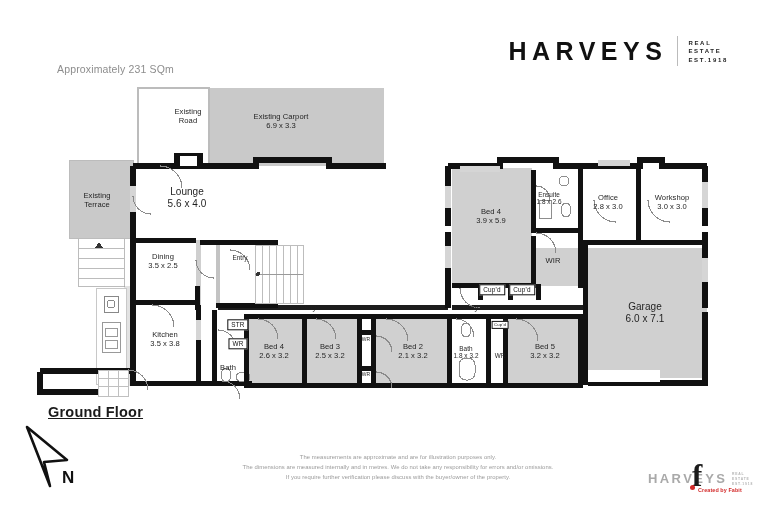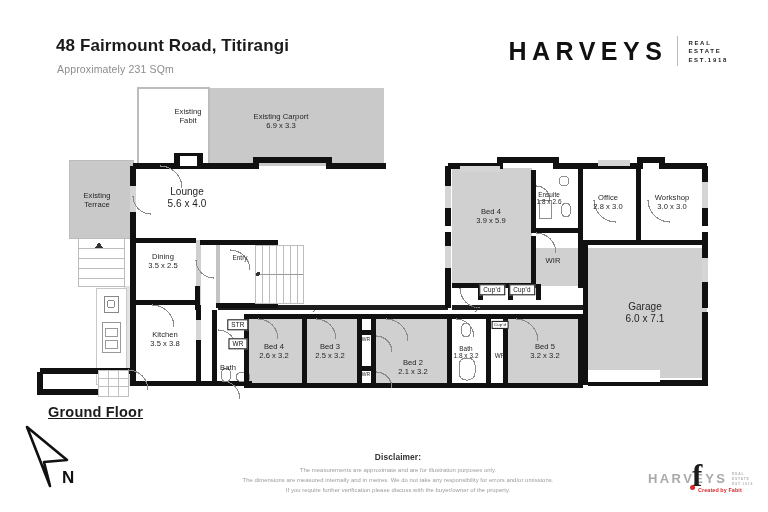--- a/index.html
+++ b/index.html
@@ -51,21 +51,20 @@
   .foot-sub{position:absolute;left:84px;top:13px;display:flex;flex-direction:column;gap:1.5px;font-size:3.4px;letter-spacing:.8px;font-weight:700;color:#b5b5b5;line-height:1;}
   .foot-f{position:absolute;left:44px;top:0px;font-family:"Liberation Serif","DejaVu Serif",serif;font-size:31px;font-weight:700;color:#1b1b1b;line-height:1;}
   .foot-dot{position:absolute;left:42px;top:25px;width:5px;height:5px;border-radius:50%;background:#d32b2b;}
   .foot-made{position:absolute;left:50px;top:27px;font-size:5.4px;font-weight:700;color:#d32b2b;letter-spacing:.1px;}
 </style>
 </head>
 <body>
 
 <div class="page">
 
-  <div class="hdr-title">48 Fairmount Road, Titirangi</div>
   <div class="hdr-sub">Approximately 231 SQm</div>
 
   <div class="brand">
     <div class="brand-word">HARVEYS</div>
     <div class="brand-div"></div>
     <div class="brand-sub">
       <span>REAL</span>
       <span>ESTATE</span>
       <span>EST.1918</span>
     </div>
@@ -231,21 +230,21 @@
         <rect x="508" y="284" width="5" height="16" fill="#111"></rect>
         <rect x="536" y="284" width="5" height="16" fill="#111"></rect>
 
         <path d="M177,166 L177,156 L200,156 L200,166" stroke="#111" stroke-width="6" fill="none"></path>
         <rect x="180" y="156" width="17" height="10" fill="#ffffff"></rect>
       </g>
     </svg>
 
     <div class="lbl" style="left:188px;top:117px">
       <b>Existing</b>
-      <b>Fabit</b>
+      <b>Road</b>
     </div>
     <div class="lbl" style="left:281px;top:122px">
       <b>Existing Carport</b>
       <span class="dim">6.9 x 3.3</span>
     </div>
     <div class="lbl" style="left:97px;top:201px">
       <b>Existing</b>
       <b>Terrace</b>
     </div>
     <div class="lbl lg" style="left:187px;top:197px">
@@ -267,21 +266,21 @@
       <b>Bath</b>
     </div>
     <div class="lbl" style="left:274px;top:352px">
       <b>Bed 4</b>
       <span class="dim">2.6 x 3.2</span>
     </div>
     <div class="lbl" style="left:330px;top:352px">
       <b>Bed 3</b>
       <span class="dim">2.5 x 3.2</span>
     </div>
-    <div class="lbl" style="left:413px;top:368px">
+    <div class="lbl" style="left:413px;top:352px">
       <b>Bed 2</b>
       <span class="dim">2.1 x 3.2</span>
     </div>
     <div class="lbl sm" style="left:466px;top:352px">
       <b>Bath</b>
       <span class="dim">1.8 x 3.2</span>
     </div>
     <div class="lbl" style="left:545px;top:352px">
       <b>Bed 5</b>
       <span class="dim">3.2 x 3.2</span>
@@ -331,21 +330,20 @@
 
   <div class="gf">Ground Floor</div>
   <div class="compass">
     <svg width="70" height="72" viewBox="0 0 70 72">
       <polygon points="5,3 45,36 22,38 28,62" fill="#ffffff" stroke="#111" stroke-width="2.6" stroke-linejoin="round"></polygon>
     </svg>
     <span class="n">N</span>
   </div>
 
   <div class="disc">
-    <div class="disc-h">Disclaimer:</div>
     <div class="disc-l">The measurements are approximate and are for illustration purposes only.</div>
     <div class="disc-l">The dimensions are measured internally and in metres. We do not take any responsibility for errors and/or omissions.</div>
     <div class="disc-l">If you require further verification please discuss with the buyer/owner of the property.</div>
   </div>
 
   <div class="foot">
     <div class="foot-word">HARVEYS</div>
     <div class="foot-sub">
       <span>REAL</span>
       <span>ESTATE</span>

